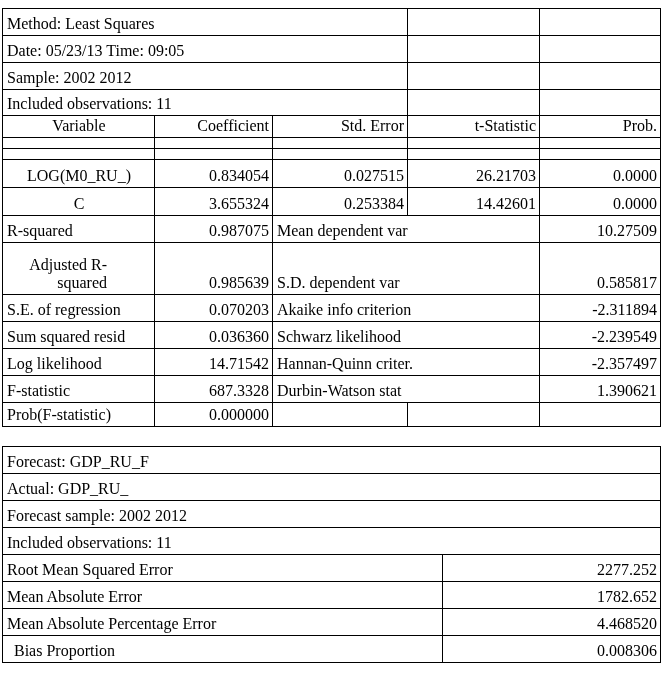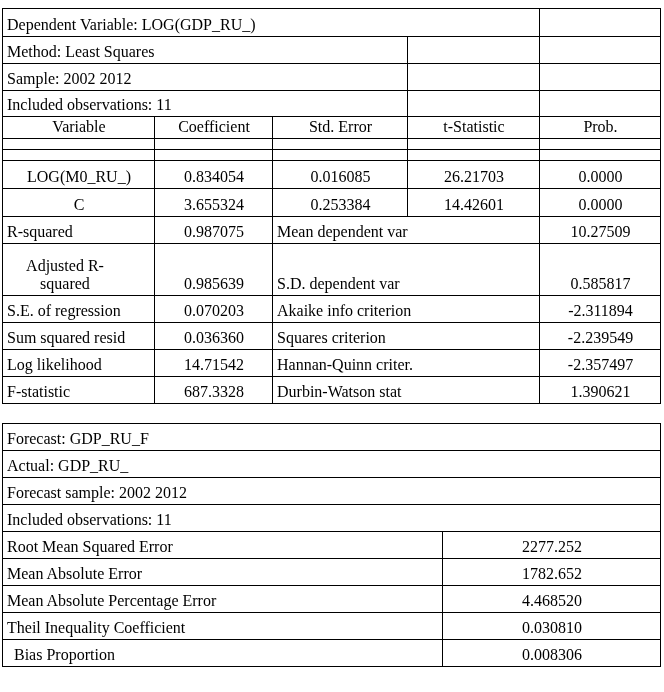--- a/index.html
+++ b/index.html
@@ -18,60 +18,60 @@
     border:1.5px solid #000;
     font-size:16px;
     line-height:1.12;
     padding:0 3px 2px 4px;
     vertical-align:bottom;
     overflow:hidden;
     white-space:nowrap;
   }
   .left   { text-align:left; }
   .center { text-align:center; }
-  .right  { text-align:center; padding-right:3px; }
+  .right  { text-align:right; padding-right:3px; }
   .indent { padding-left:11px; }
 
   tr.h25 td { height:25px; }
   tr.h24 td { height:24px; }
   tr.h23 td { height:23px; }
   tr.h21 td { height:21px; }
   tr.h19 td { height:19px; }
   tr.h49 td { height:49px; }
   tr.thin td { height:10px; padding:0; }
 
   .wrapnarrow {
     display:inline-block;
     max-width:100px;
     white-space:normal;
-    text-align:center;
-    margin-left:8px;
+    text-align:right;
   }
 </style>
 </head>
 <body>
 
 <div class="page">
 
   <table class="t1">
     <colgroup>
       <col style="width:152px">
         <col style="width:118px">
         <col style="width:135px">
         <col style="width:132px">
         <col style="width:121px">
     </colgroup>
 
     <tbody>
-        <tr class="h25">
-      <td colspan="4" class="left">Dependent Variable: LOG(GDP_RU_)</td>
-      <td></td>
-    </tr>
     <tr class="h24">
       <td colspan="3" class="left">Method: Least Squares</td>
+      <td></td>
+      <td></td>
+    </tr>
+    <tr class="h24">
+      <td colspan="3" class="left">Date: 05/23/13 Time: 09:05</td>
       <td></td>
       <td></td>
     </tr>
     <tr class="h24">
       <td colspan="3" class="left">Sample: 2002 2012</td>
       <td></td>
       <td></td>
     </tr>
     <tr class="h23">
       <td colspan="3" class="left">Included observations: 11</td>
@@ -98,21 +98,21 @@
       <td></td>
           <td></td>
           <td></td>
           <td></td>
           <td></td>
     </tr>
 
     <tr class="h25">
       <td class="center">LOG(M0_RU_)</td>
       <td class="right">0.834054</td>
-      <td class="right">0.016085</td>
+      <td class="right">0.027515</td>
       <td class="right">26.21703</td>
       <td class="right">0.0000</td>
     </tr>
     <tr class="h25">
       <td class="center">C</td>
       <td class="right">3.655324</td>
       <td class="right">0.253384</td>
       <td class="right">14.42601</td>
       <td class="right">0.0000</td>
     </tr>
@@ -131,34 +131,41 @@
     </tr>
     <tr class="h24">
       <td class="left">S.E. of regression</td>
       <td class="right">0.070203</td>
       <td colspan="2" class="left">Akaike info criterion</td>
       <td class="right">-2.311894</td>
     </tr>
     <tr class="h24">
       <td class="left">Sum squared resid</td>
       <td class="right">0.036360</td>
-      <td colspan="2" class="left">Squares criterion</td>
+      <td colspan="2" class="left">Schwarz likelihood</td>
       <td class="right">-2.239549</td>
     </tr>
     <tr class="h24">
       <td class="left">Log likelihood</td>
       <td class="right">14.71542</td>
       <td colspan="2" class="left">Hannan-Quinn criter.</td>
       <td class="right">-2.357497</td>
     </tr>
     <tr class="h24">
       <td class="left">F-statistic</td>
       <td class="right">687.3328</td>
       <td colspan="2" class="left">Durbin-Watson stat</td>
       <td class="right">1.390621</td>
+    </tr>
+    <tr class="h21">
+      <td class="left">Prob(F-statistic)</td>
+      <td class="right">0.000000</td>
+      <td></td>
+      <td></td>
+      <td></td>
     </tr>
   </tbody>
     </table>
 
   <table class="t2">
     <colgroup>
       <col style="width:440px">
         <col style="width:218px">
     </colgroup>
 
@@ -182,24 +189,20 @@
     </tr>
     <tr class="h24">
       <td class="left">Mean Absolute Error</td>
       <td class="right">1782.652</td>
     </tr>
     <tr class="h24">
       <td class="left">Mean Absolute Percentage Error</td>
       <td class="right">4.468520</td>
     </tr>
     <tr class="h24">
-      <td class="left">Theil Inequality Coefficient</td>
-      <td class="right">0.030810</td>
-    </tr>
-    <tr class="h24">
       <td class="left indent">Bias Proportion</td>
       <td class="right">0.008306</td>
     </tr>
 
   </tbody>
     </table>
 
 </div>
 
 </body></html>

